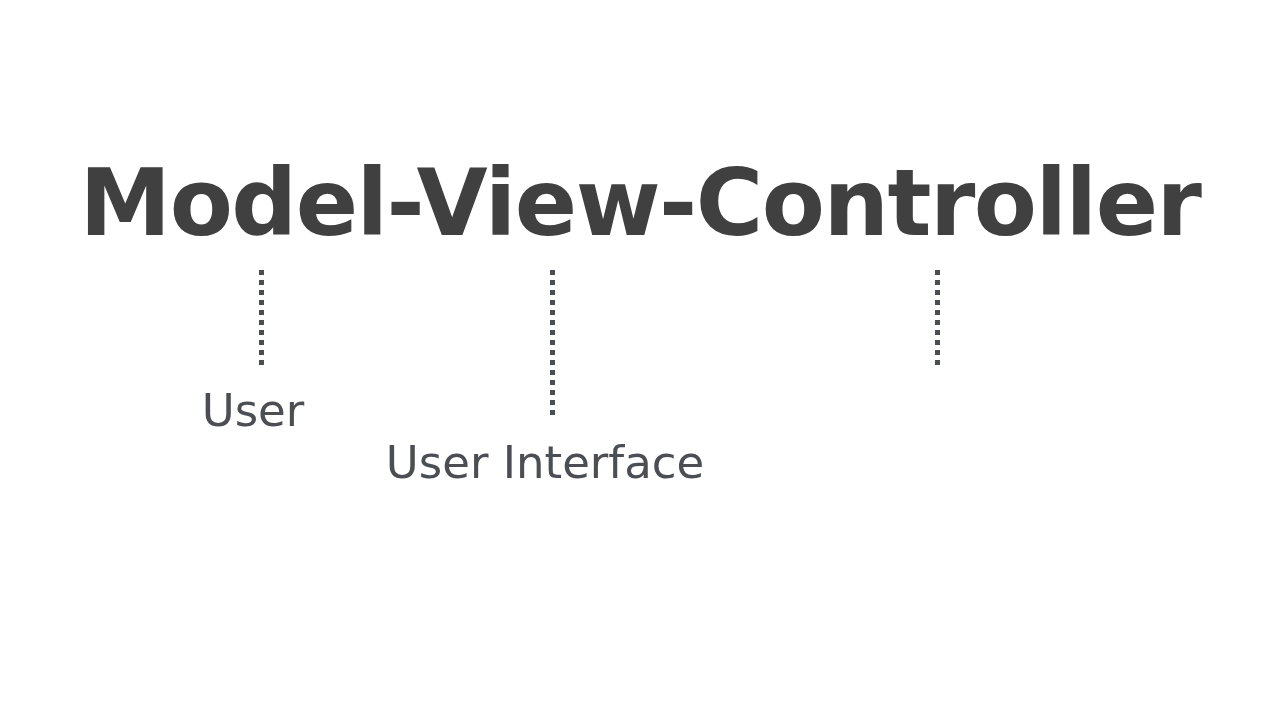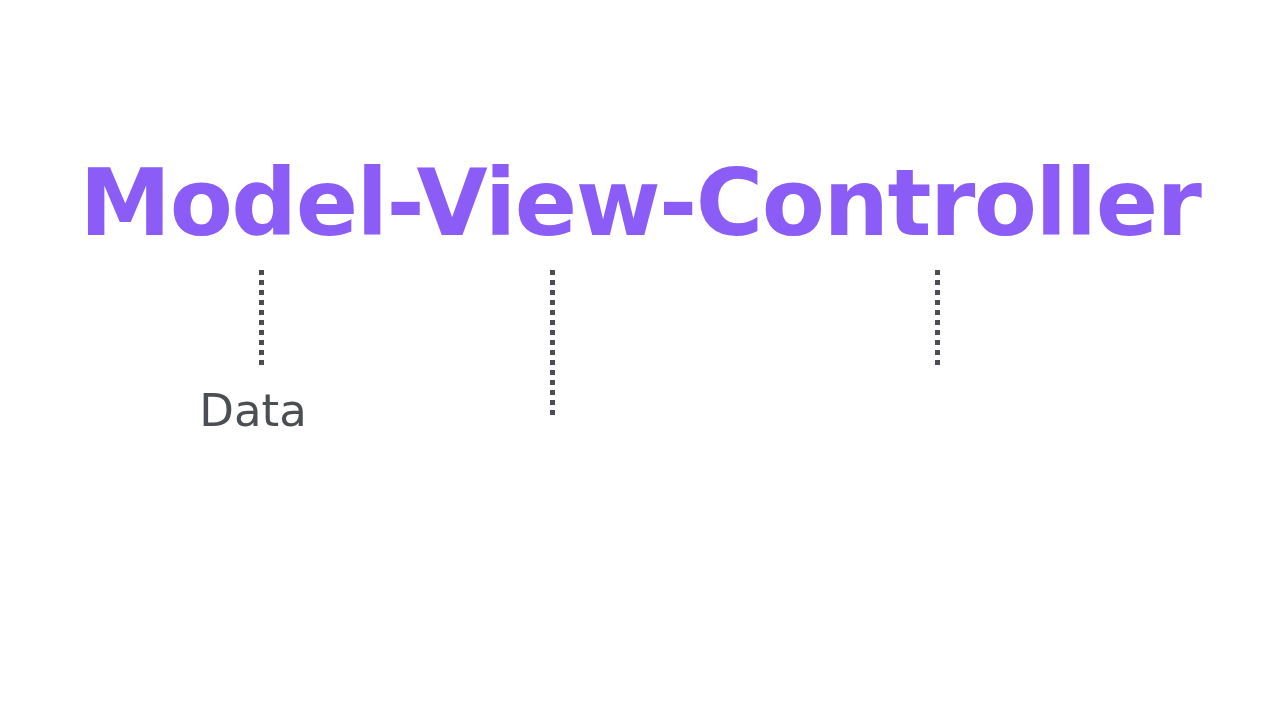--- a/index.html
+++ b/index.html
@@ -27,21 +27,21 @@
     position: absolute;
     left: 0;
     right: 0;
     top: 158px;
     text-align: center;
     font-family: "DejaVu Sans", sans-serif;
     font-size: 92px;
     font-weight: bold;
     letter-spacing: -1.5px;
     line-height: 1.0;
-    color: #8b5cf6;
+    color: #404040;
     white-space: nowrap;
   }
 
   
   .leader {
     position: absolute;
     width: 5px;
     background-image: linear-gradient(
         to bottom,
         #4a4d52 0px,
@@ -99,17 +99,18 @@
 <div id="slide">
 
   <div class="title">Model-View-Controller</div>
 
   <div class="leader leader-model"></div>
 
   <div class="leader leader-view"></div>
 
   <div class="leader leader-controller"></div>
 
-  <div class="label label-data">Data</div>
+  <div class="label label-data">User</div>
 
+  <div class="label label-ui">User Interface</div>
 
 
 </div>
 
 </body></html>

